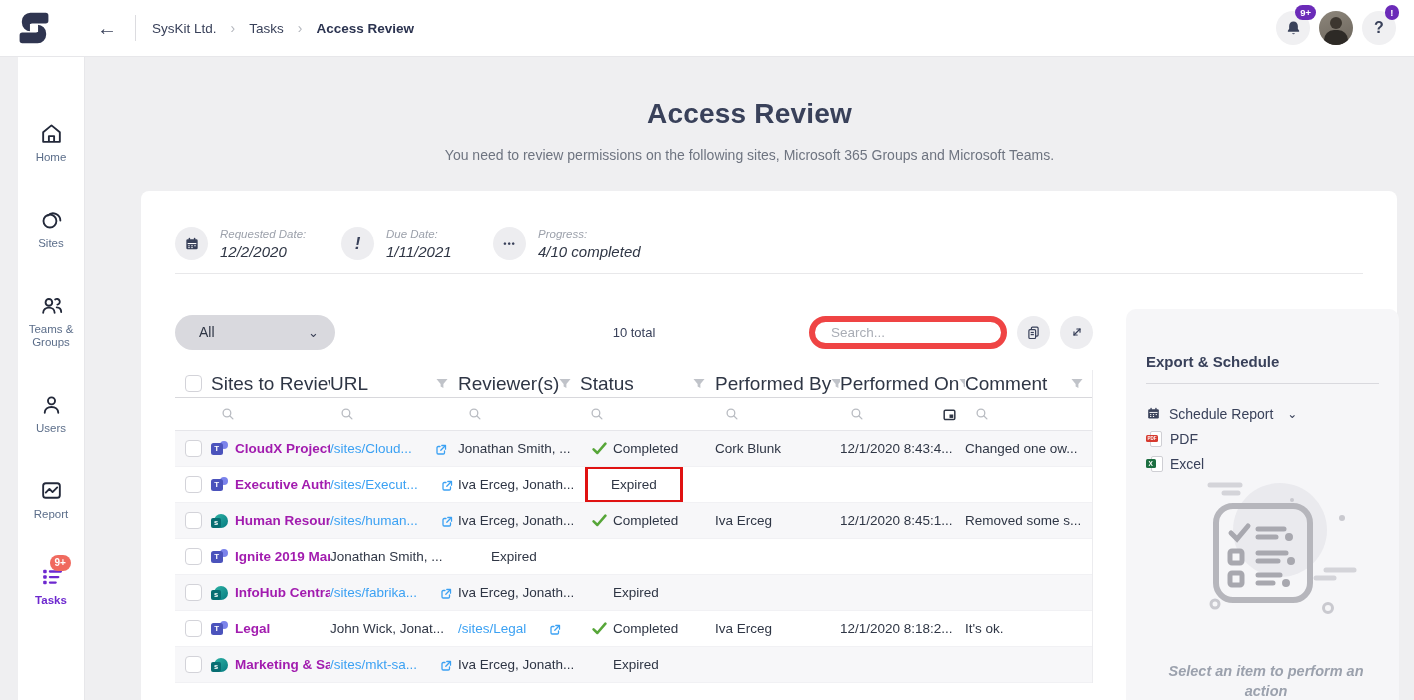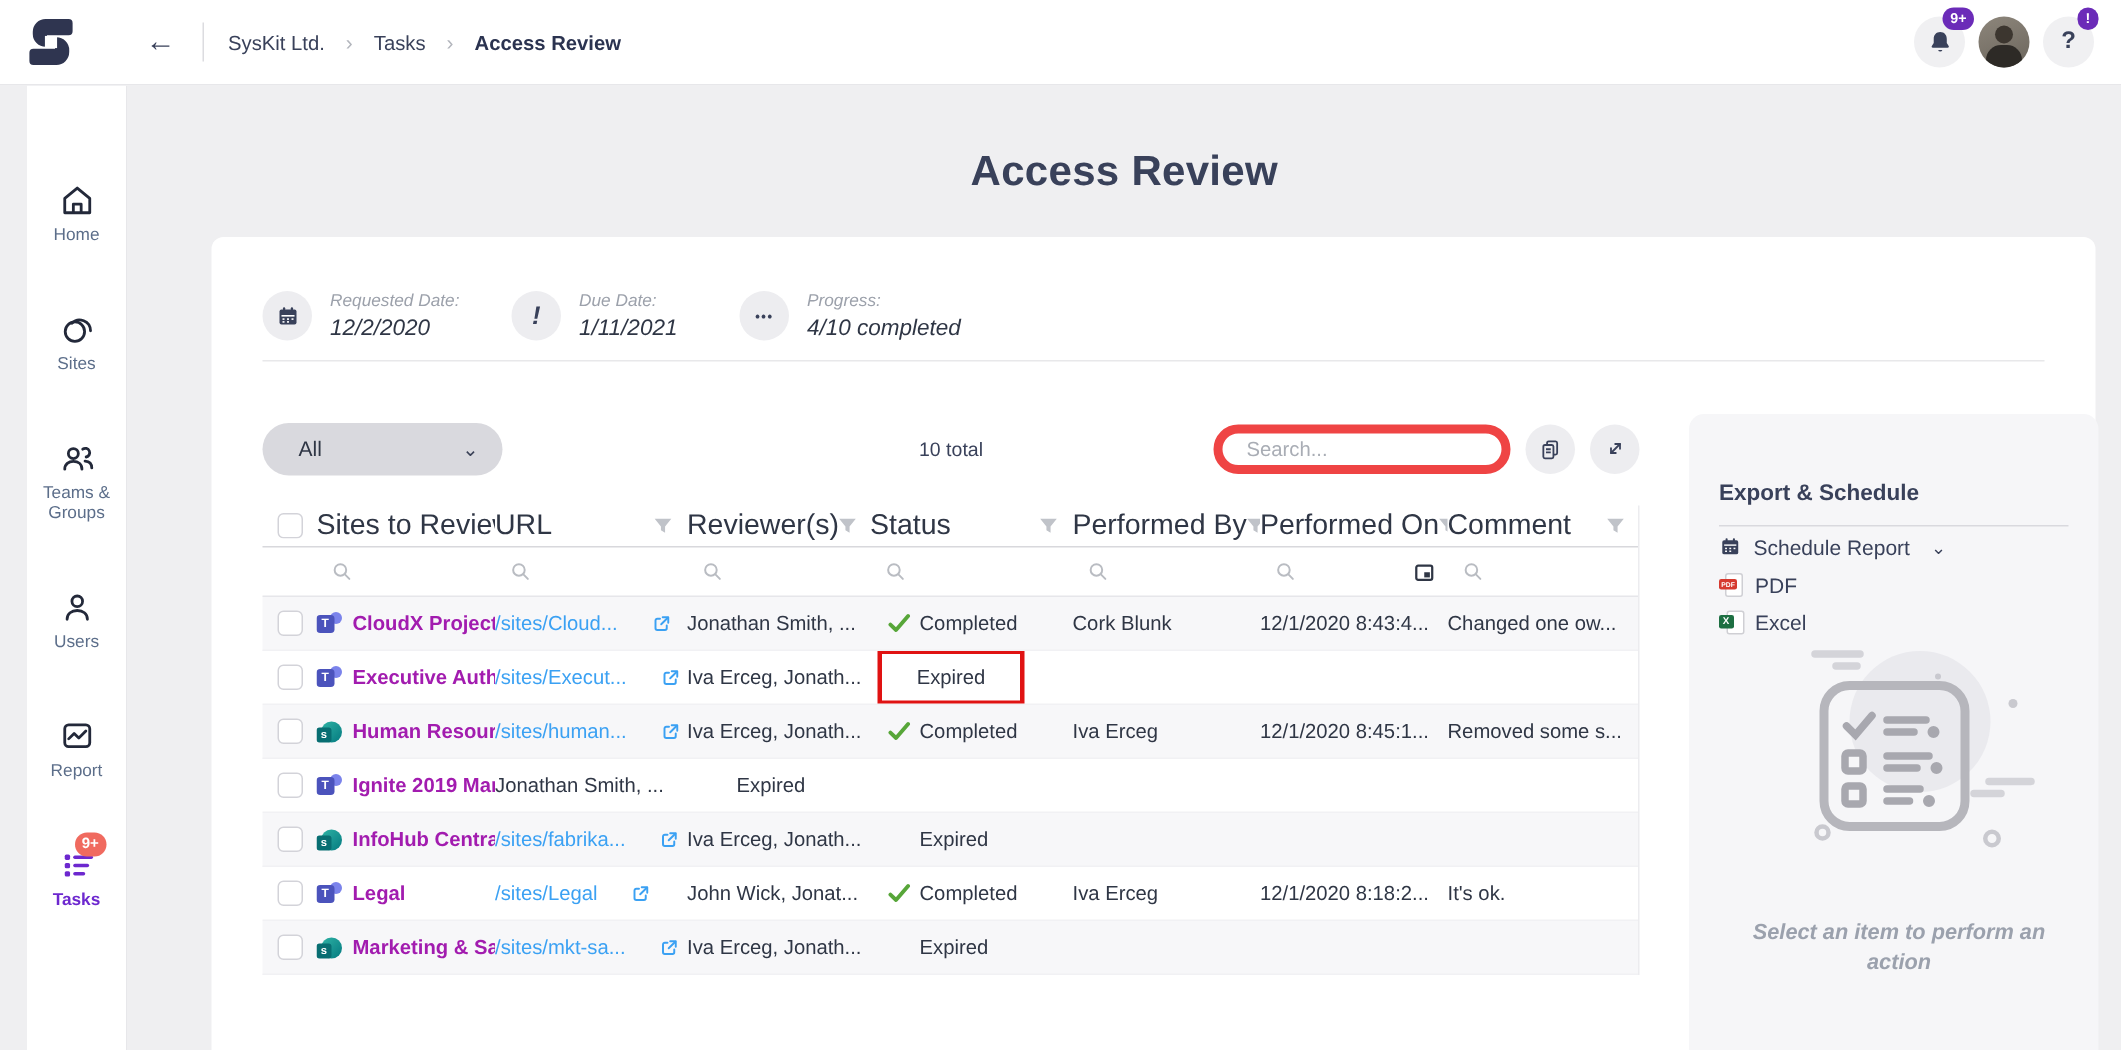--- a/index.html
+++ b/index.html
@@ -98,33 +98,33 @@
   .sicon.teams::after { content:""; position:absolute; right:0; top:1px; width:8px; height:8px;
     background:#7b83eb; border-radius:50%; }
   .sicon.teams::before { content:"T"; position:absolute; left:0; top:3px; width:11.5px; height:11.5px;
     background:#4b53bc; border-radius:2.5px; color:#fff; font-size:8px; font-weight:bold;
     display:flex; align-items:center; justify-content:center; z-index:1; }
   .sicon.sp::before { content:""; position:absolute; right:0; top:1.5px; width:14px; height:14px;
     border-radius:50%; background:linear-gradient(135deg,#2fb3a5,#047a80); }
   .sicon.sp::after { content:"s"; position:absolute; left:0; top:5.5px; width:10px; height:10px;
     background:#086e72; border-radius:2px; color:#fff; font-size:7.5px; font-weight:bold;
     display:flex; align-items:center; justify-content:center; z-index:1; }
-  .url-link { color:#3ba1f3; text-decoration:none; display:flex; align-items:center; gap:23px; overflow:hidden; }
+  .url-link { color:#3ba1f3; text-decoration:none; display:flex; align-items:flex-end; gap:23px; overflow:hidden; }
   .c-status { position:relative; }
   .stw { display:flex; align-items:center; gap:6px; margin-left:12px; }
   .stw.expired { margin-left:33px; }
   .stw.hlbox { position:absolute; left:5px; top:-1px; width:98px; height:37px; margin-left:0;
     border:3px solid #e01212; display:flex; align-items:center; justify-content:center; z-index:2; }
 
   
   .panel { width:273px; margin-left:33px; margin-top:35px; background:#f6f6f8; border-radius:10px;
     padding:44px 20px 20px 20px; height:560px; }
   .panel-title { font-size:15px; font-weight:bold; color:#39415a; padding-bottom:13px;
     border-bottom:1px solid #d9d9de; }
-  .panel-actions { margin-top:1px; }
+  .panel-actions { margin-top:17px; }
   .p-action { display:flex; align-items:center; gap:8px; height:25px; font-size:14px; color:#39415a; cursor:pointer; }
   .p-action .chev { font-size:12px; color:#39415a; margin-left:6px; }
   .pdf-ico, .xls-ico { width:16px; height:16px; position:relative; flex:none; }
   .pdf-ico::before { content:""; position:absolute; left:4px; top:0; width:10px; height:14px;
     background:#fff; border:1px solid #cfcfd4; border-radius:2px; }
   .pdf-ico::after { content:"PDF"; position:absolute; left:0; top:4px; width:12px; height:7px;
     background:#d63a2f; border-radius:1.5px; color:#fff; font-size:4.5px; font-weight:bold;
     display:flex; align-items:center; justify-content:center; }
   .xls-ico::before { content:""; position:absolute; left:5px; top:0; width:10px; height:14px;
     background:#fff; border:1px solid #cfcfd4; border-radius:2px; }
@@ -224,20 +224,21 @@
             <line x1="10.5" y1="17.8" x2="16" y2="17.8"></line>
         </g>
       </svg>
       <span class="badge-red">9+</span>
       <span class="nav-label">Tasks</span>
     </div>
   </aside>
 
   <main class="main">
     <h1 class="page-title">Access Review</h1>
+    <p class="page-sub">You need to review permissions on the following sites, Microsoft 365 Groups and Microsoft Teams.</p>
 
     <section class="card">
 
       <div class="summary">
         <div class="sum-item g1">
           <span class="sum-ico">
             <svg width="16" height="16" viewBox="0 0 24 24">
               <rect x="3.5" y="5" width="17" height="15" rx="2" fill="#39415a"></rect>
               <rect x="7" y="2.8" width="2.2" height="3.5" rx="1" fill="#39415a"></rect>
               <rect x="14.8" y="2.8" width="2.2" height="3.5" rx="1" fill="#39415a"></rect>
@@ -557,31 +558,31 @@
   </div>
 
   <div class="grid trow">
     <div class="td">
                     <span class="cb"></span>
                   </div>
     <div class="td c-site">
       <span class="sicon teams"></span>
       <span>Legal</span>
     </div>
+    <div class="td">John Wick, Jonat...</div>
     <div class="td">
                     <a class="url-link">
       <span>/sites/Legal</span>
       <svg width="12" height="12" viewBox="0 0 12 12" fill="none" stroke="#3ba1f3" stroke-width="1.3" stroke-linecap="round" stroke-linejoin="round">
         <path d="M5 2.5 H3.2 A1.2 1.2 0 0 0 2 3.7 v5.1 A1.2 1.2 0 0 0 3.2 10 h5.1 A1.2 1.2 0 0 0 9.5 8.8 V7"></path>
         <path d="M6.8 1.5 H10.5 V5.2"></path>
                         <path d="M10.2 1.8 L5.8 6.2"></path>
       </svg>
                     </a>
     </div>
-    <div class="td">John Wick, Jonat...</div>
     <div class="td c-status">
       <span class="stw">
         <svg width="15" height="13" viewBox="0 0 14 12" fill="none" stroke="#57a639" stroke-width="2.4" stroke-linecap="round" stroke-linejoin="round">
           <path d="M1.5 6.8 L5 10.2 L12.5 1.5"></path>
         </svg>
         <span>Completed</span>
       </span>
     </div>
     <div class="td">Iva Erceg</div>
     <div class="td">12/1/2020 8:18:2...</div>

